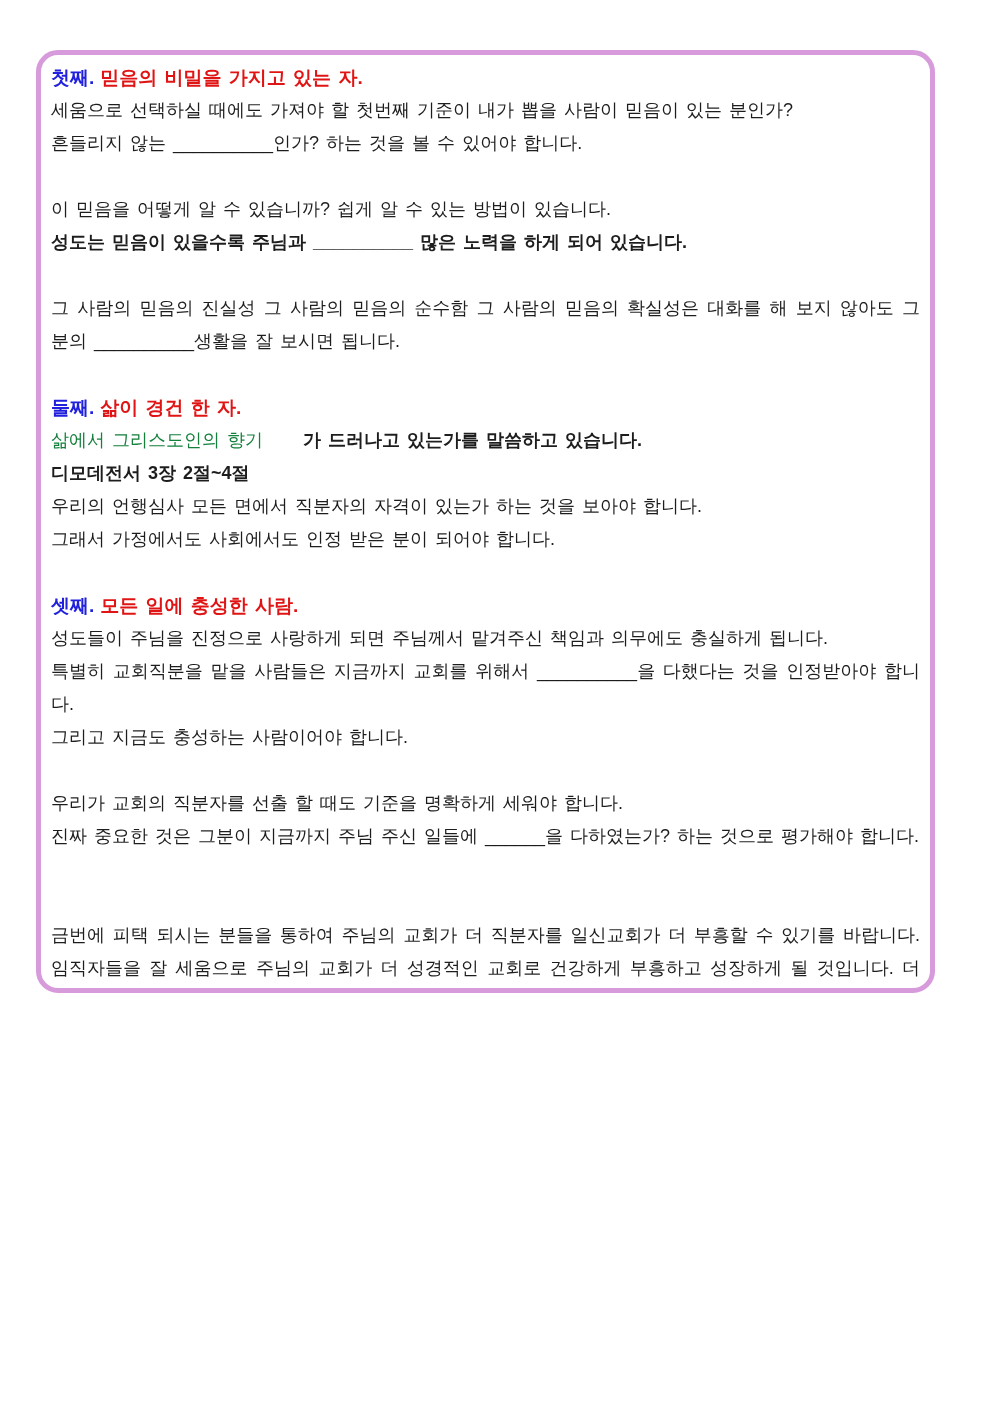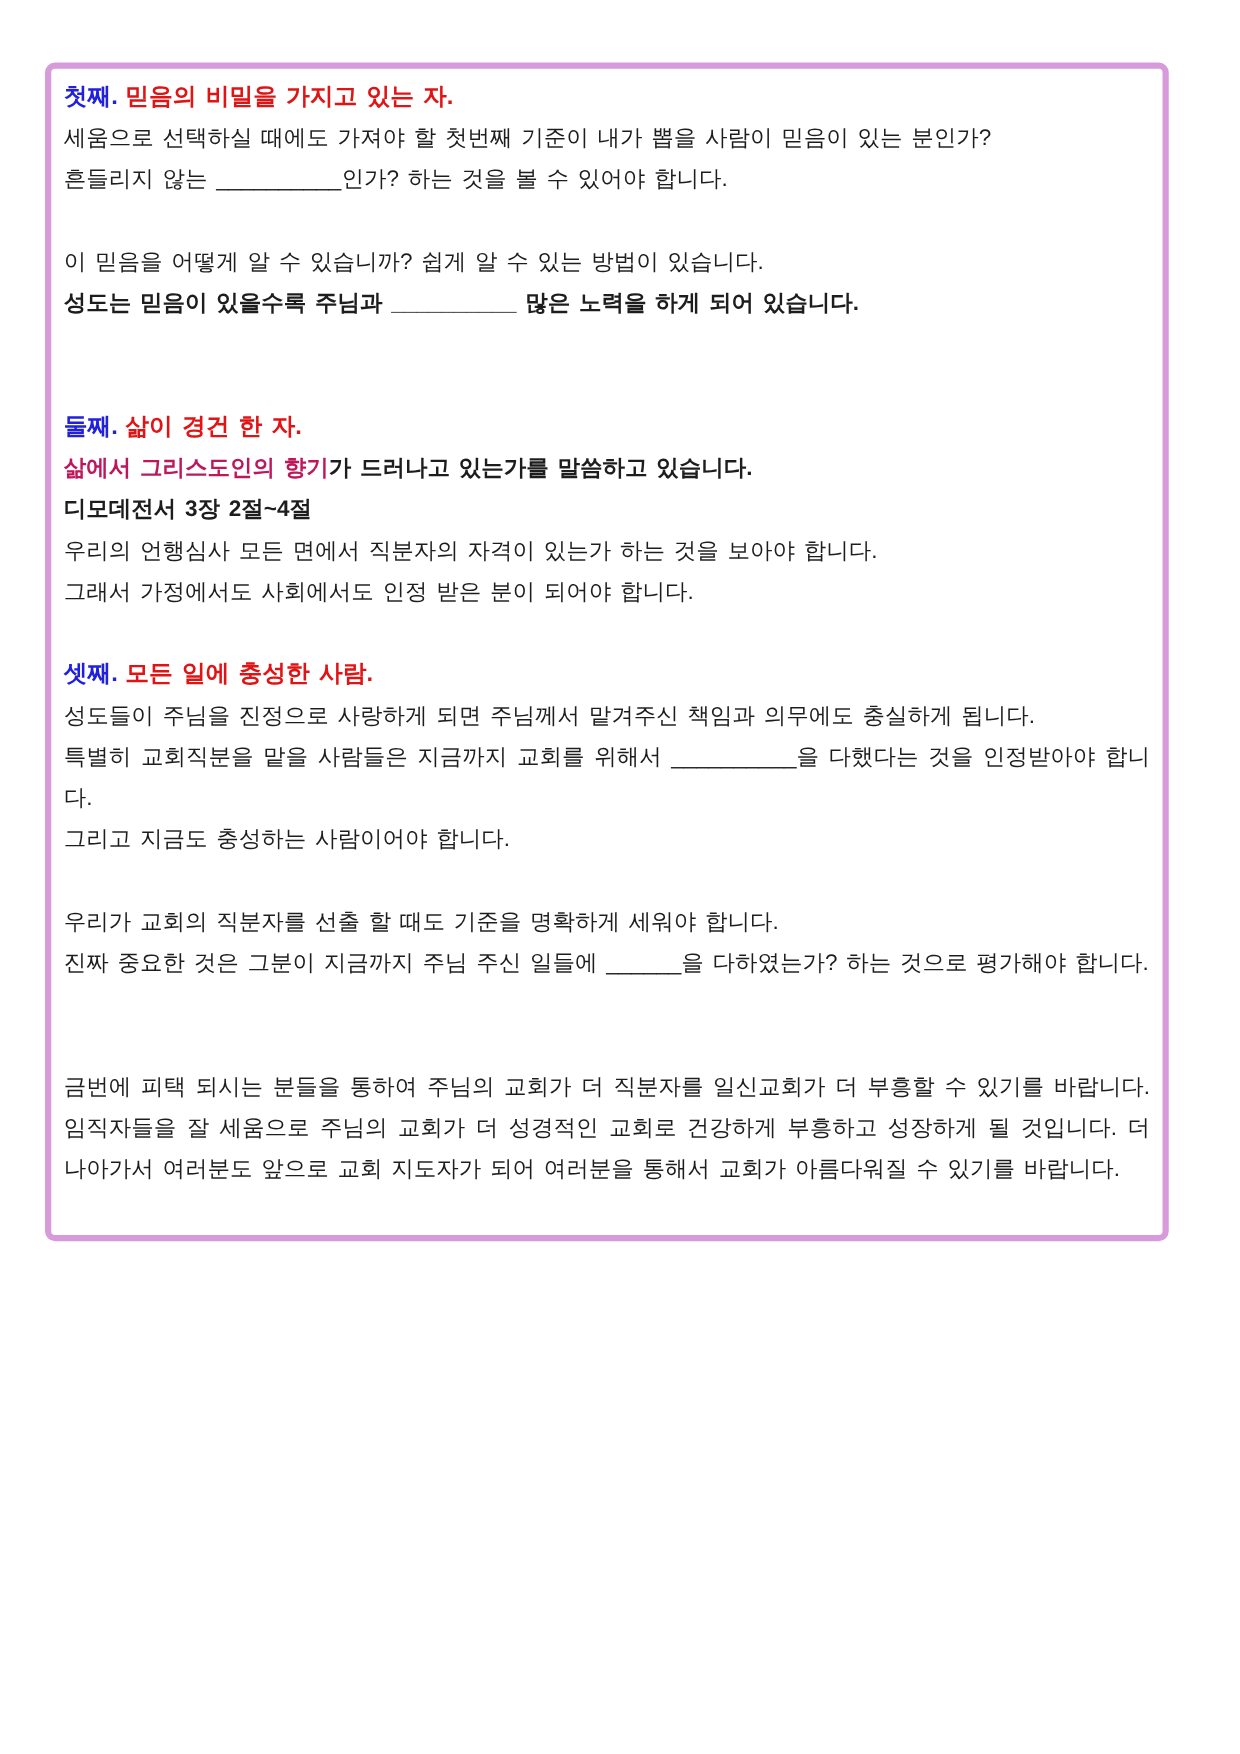--- a/index.html
+++ b/index.html
@@ -14,21 +14,21 @@
     font-family: "Liberation Sans", "DejaVu Sans", sans-serif;
   }
   .frame {
     position: absolute;
     left: 36px;
     top: 50px;
     width: 899px;
     height: 943px;
     box-sizing: border-box;
     border: 5px solid #d79bdb;
-    border-radius: 8px;
+    border-radius: 22px;
     padding: 6px 10px 0 10px;
     background: #ffffff;
     overflow: hidden;
   }
   .doc {
     font-size: 18px;
     line-height: 33px;
     color: #1d1d1d;
     text-align: justify;
     word-spacing: 2px;
@@ -38,40 +38,41 @@
   .heading {
     margin: 0;
     font-size: 19px;
     font-weight: bold;
     line-height: 33px;
     text-align: left;
   }
   .num  { color: #2020dd; }
   .red  { color: #e01414; }
   .heading .red { margin-left: 6px; }
-  .b    { font-weight: bold; }
-  .teal { color: #be185d; font-weight: bold; }
+  .b    { font-weight: bold; margin-left: 40px; }
+  .teal { color: #15803d; font-weight: normal; }
   .verse {
     color: #e01414;
     font-weight: bold;
   }
 </style>
 </head>
 <body>
 
 <div class="frame">
   <div class="doc">
 
     <h2 class="heading"><span class="num">첫째.</span><span class="red">믿음의 비밀을 가지고 있는 자.</span></h2>
     <p>세움으로 선택하실 때에도 가져야 할 첫번째 기준이 내가 뽑을 사람이 믿음이 있는 분인가?</p>
     <p>흔들리지 않는 __________인가? 하는 것을 볼 수 있어야 합니다.</p>
     <div class="sp"></div>
     <p>이 믿음을 어떻게 알 수 있습니까? 쉽게 알 수 있는 방법이 있습니다.</p>
     <p class="b">성도는 믿음이 있을수록 주님과 __________ 많은 노력을 하게 되어 있습니다.</p>
     <div class="sp"></div>
+    <p>그 사람의 믿음의 진실성 그 사람의 믿음의 순수함 그 사람의 믿음의 확실성은 대화를 해 보지 않아도 그 분의 __________생활을 잘 보시면 됩니다.</p>
     <div class="sp"></div>
 
     <h2 class="heading"><span class="num">둘째.</span><span class="red">삶이 경건 한 자.</span></h2>
     <p><span class="teal">삶에서 그리스도인의 향기</span><span class="b">가 드러나고 있는가를 말씀하고 있습니다.</span></p>
     <p class="b">디모데전서 3장 2절~4절</p>
     <p>우리의 언행심사 모든 면에서 직분자의 자격이 있는가 하는 것을 보아야 합니다.</p>
     <p>그래서 가정에서도 사회에서도 인정 받은 분이 되어야 합니다.</p>
     <div class="sp"></div>
 
     <h2 class="heading"><span class="num">셋째.</span><span class="red">모든 일에 충성한 사람.</span></h2>

